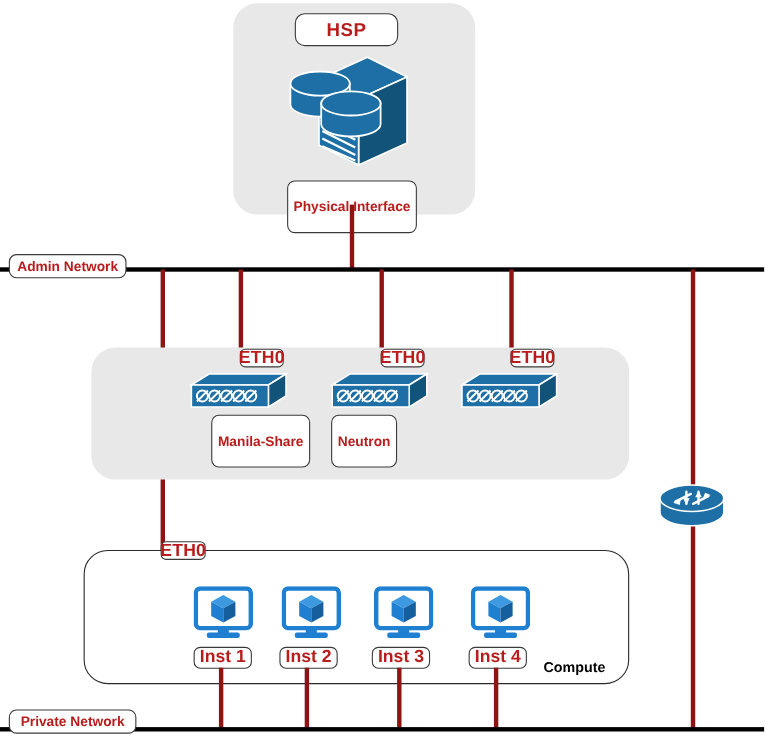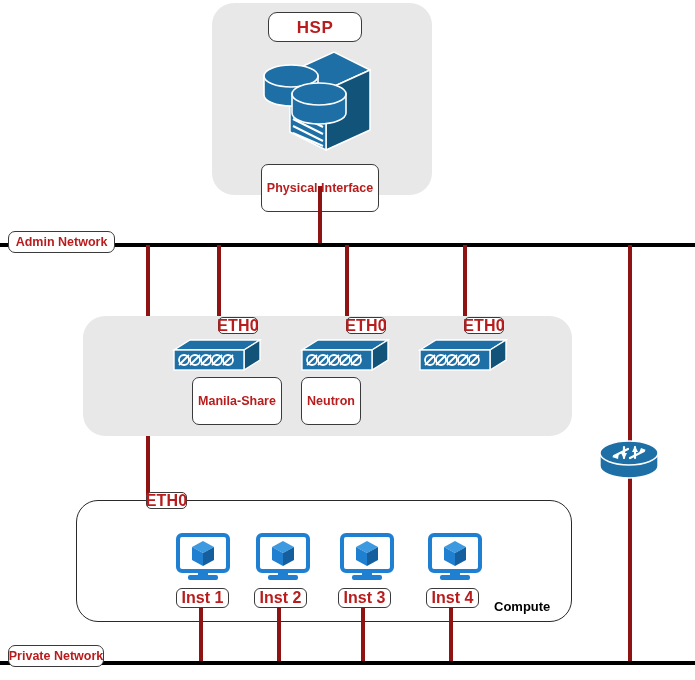--- a/index.html
+++ b/index.html
@@ -310,17 +310,17 @@
         <polygon points="38,14 38,27 27,33 27,20" fill="#155f9e"></polygon>
       </g>
     </svg>
   </div>
   <div class="tag tag-inst" style="left:426px; top:588px; width:53px; height:20px;">
     <span>Inst 4</span>
   </div>
   <div class="vline" style="left:449px; top:607px; height:56px;"></div>
 
   <div class="hbus" style="left:0px; top:661px; width:695px;"></div>
-  <div class="tag tag-net" style="left:8px; top:645px; width:96px; height:22px;">
+  <div class="tag tag-net" style="left:8px; top:645px; width:116px; height:22px;">
     <span>Private Network</span>
   </div>
 
 </div>
 
 </body></html>

